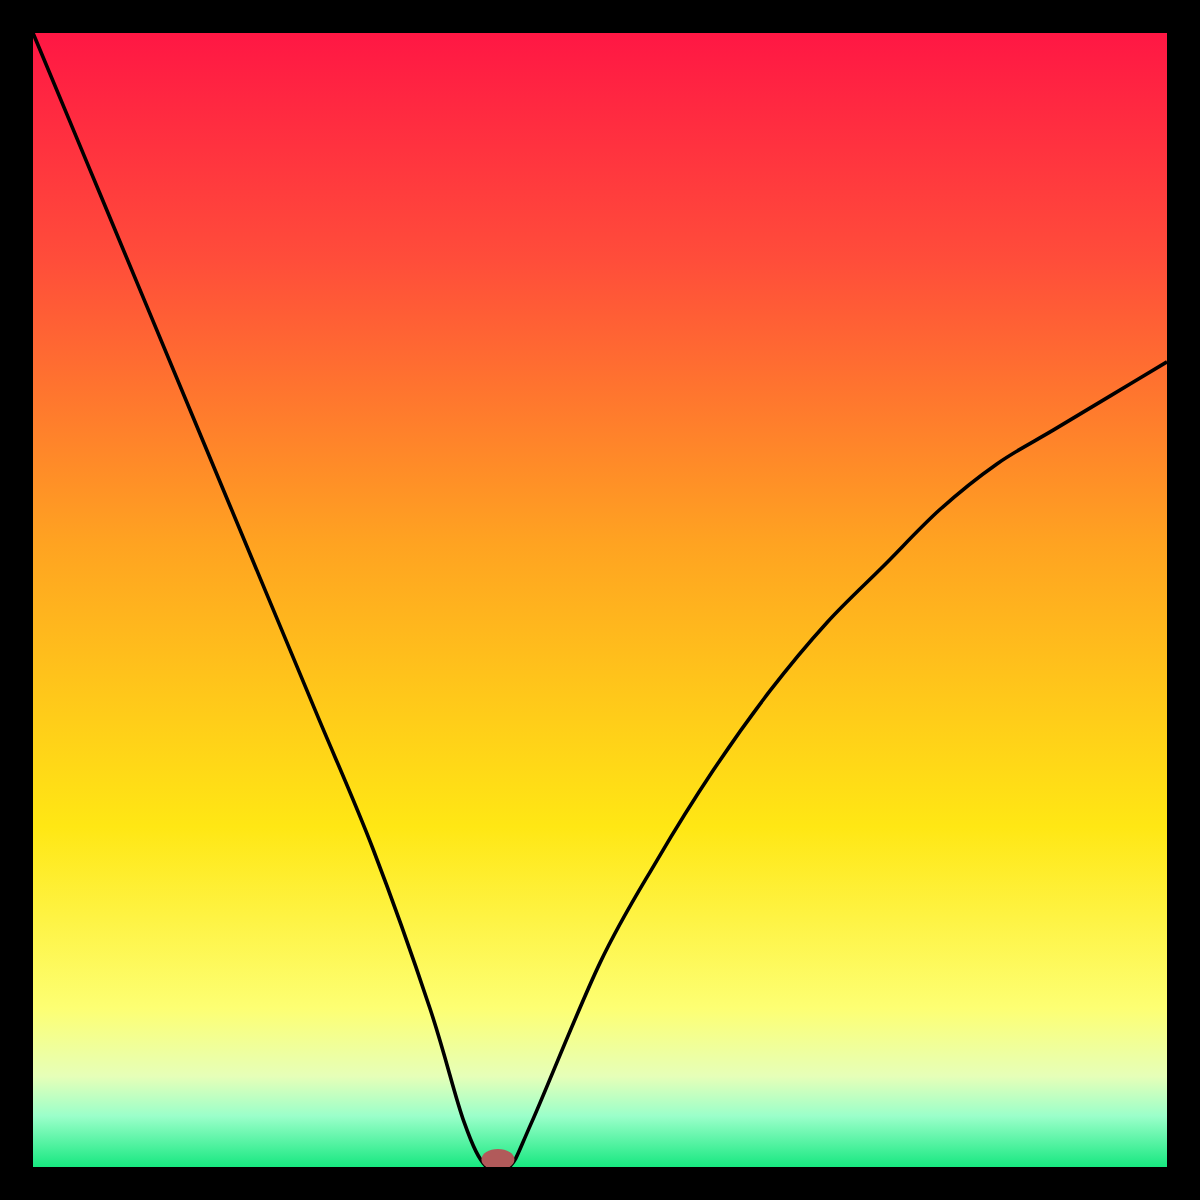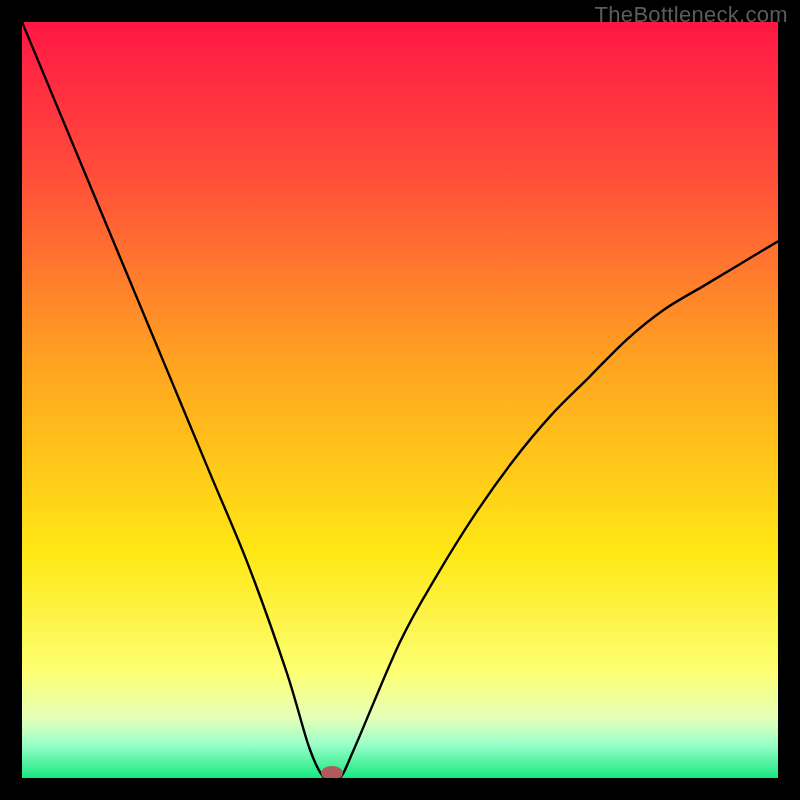--- a/index.html
+++ b/index.html
@@ -33,21 +33,20 @@
     top: 22px;
     width: 756px;
     height: 756px;
   }
   svg { display: block; }
 </style>
 </head>
 <body>
 
 <div class="frame">
-  <div class="watermark">TheBottleneck.com</div>
 
   <div class="plot-wrap">
     <svg id="chart-svg" width="756" height="756" viewBox="0 0 756 756">
       <defs>
         <linearGradient id="bg-grad" x1="0" y1="0" x2="0" y2="1">
             <stop offset="0%" stop-color="#ff1744"></stop>
             <stop offset="20%" stop-color="#ff4d3a"></stop>
             <stop offset="45%" stop-color="#ffa321"></stop>
             <stop offset="70%" stop-color="#ffe714"></stop>
             <stop offset="86%" stop-color="#fdff73"></stop>

